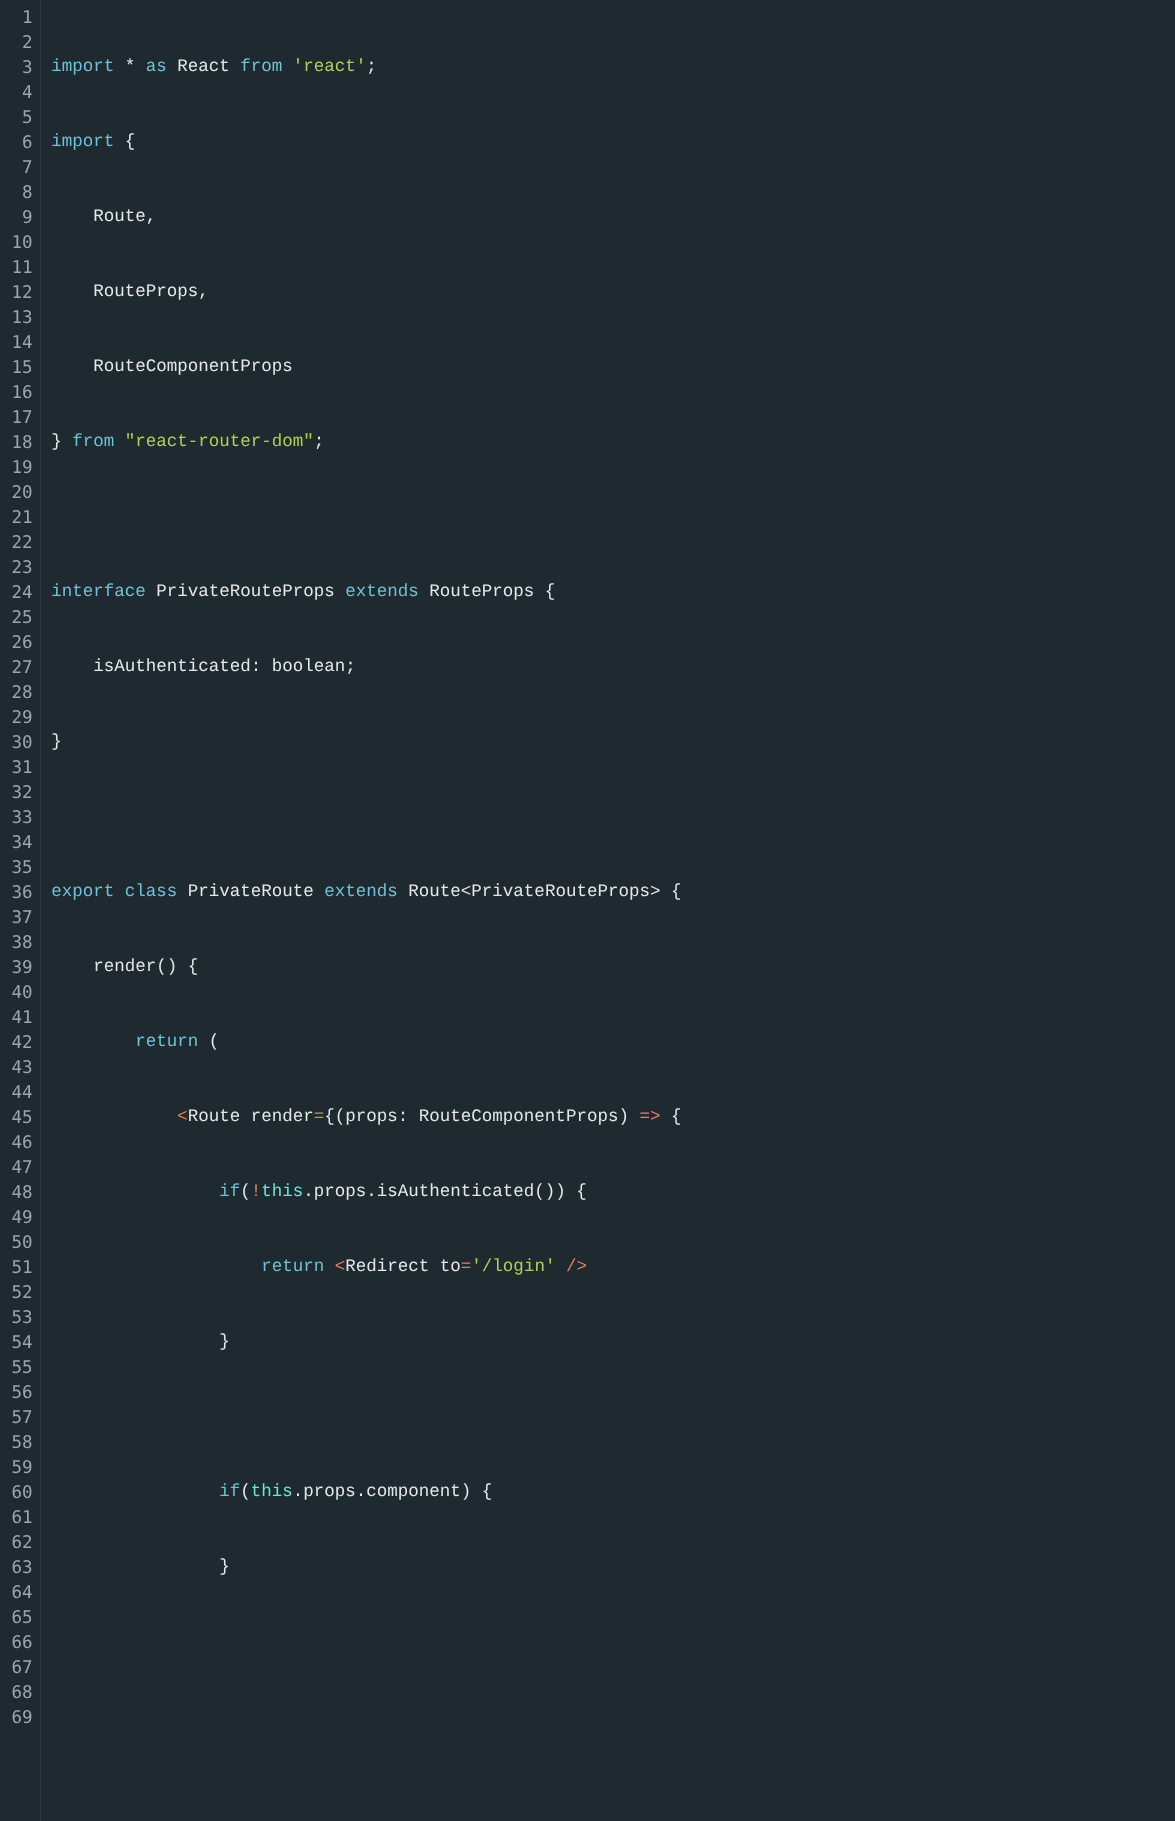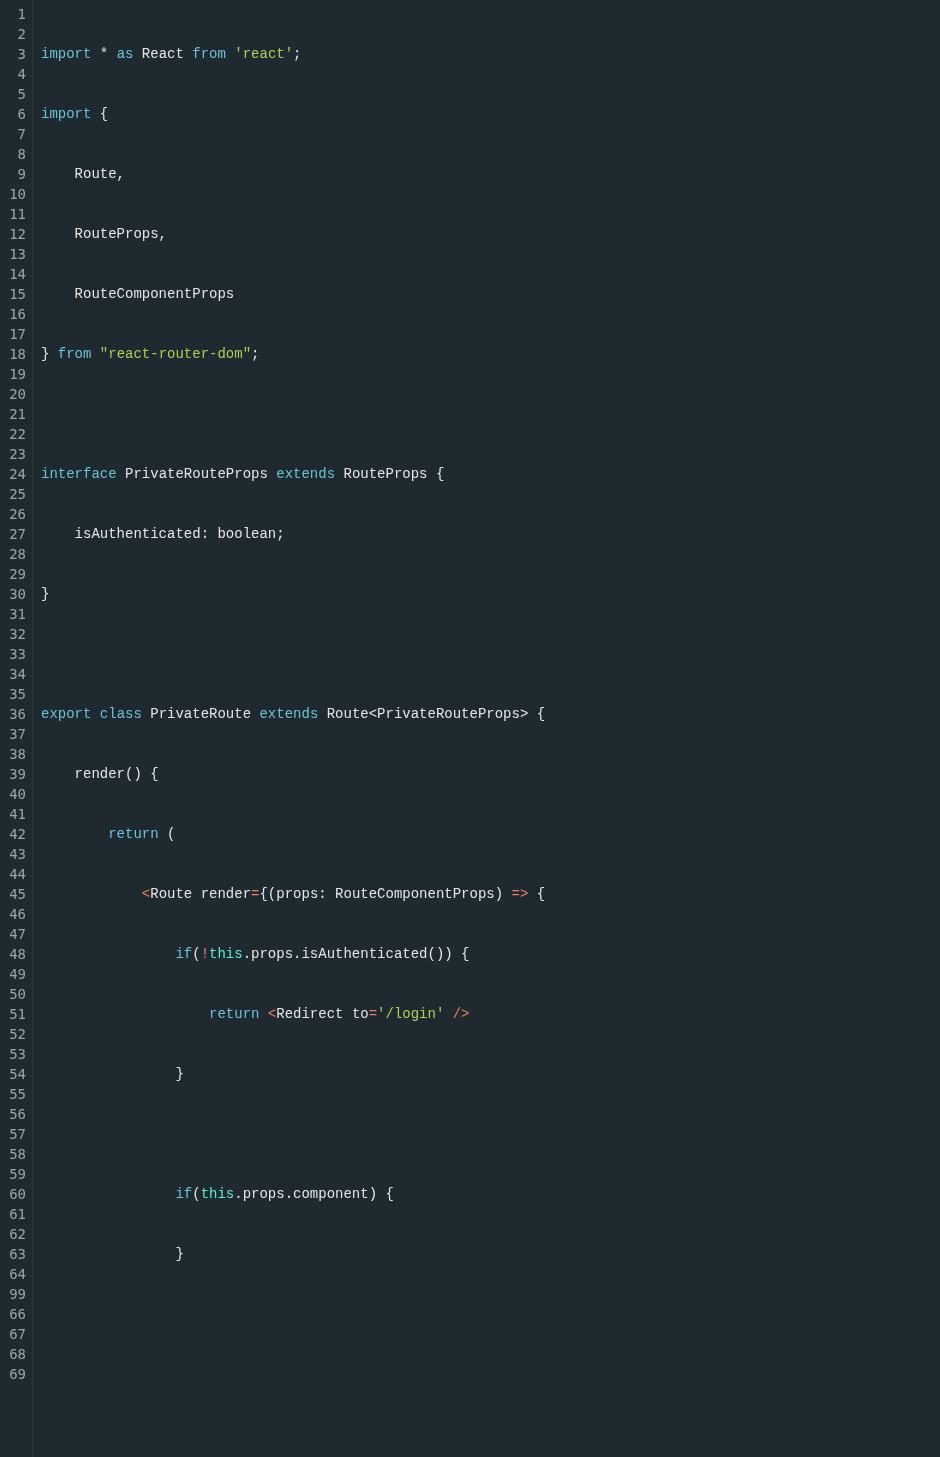--- a/index.html
+++ b/index.html
@@ -103,21 +103,21 @@
       <div>55</div>
       <div>56</div>
       <div>57</div>
       <div>58</div>
       <div>59</div>
       <div>60</div>
       <div>61</div>
       <div>62</div>
       <div>63</div>
       <div>64</div>
-      <div>99</div>
+      <div>65</div>
       <div>66</div>
       <div>67</div>
       <div>68</div>
       <div>69</div>
     </div>
   <div class="code">
     <div><span class="kw">import</span><span> * </span><span class="kw">as</span><span> React </span><span class="kw">from</span><span> </span><span class="str">'react'</span><span>;</span></div>
     <div><span class="kw">import</span><span> {</span></div>
     <div><span>    Route,</span></div>
     <div><span>    RouteProps,</span></div>

